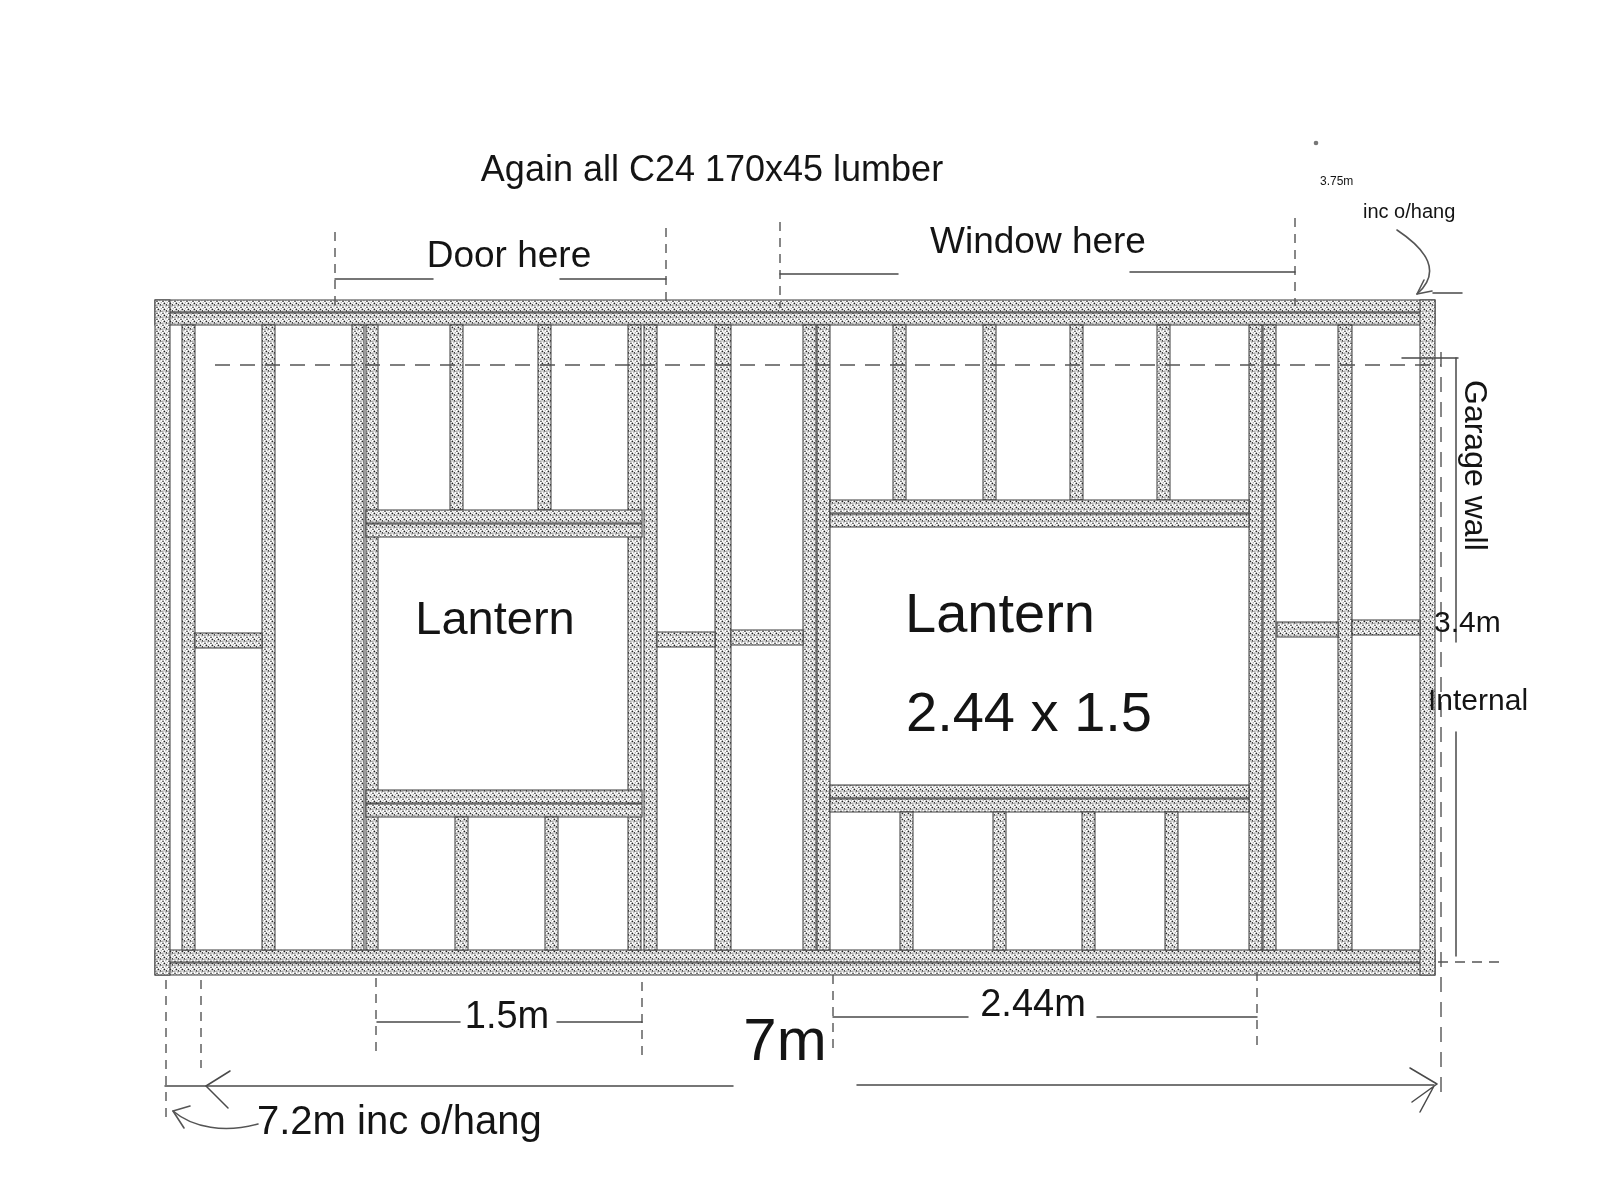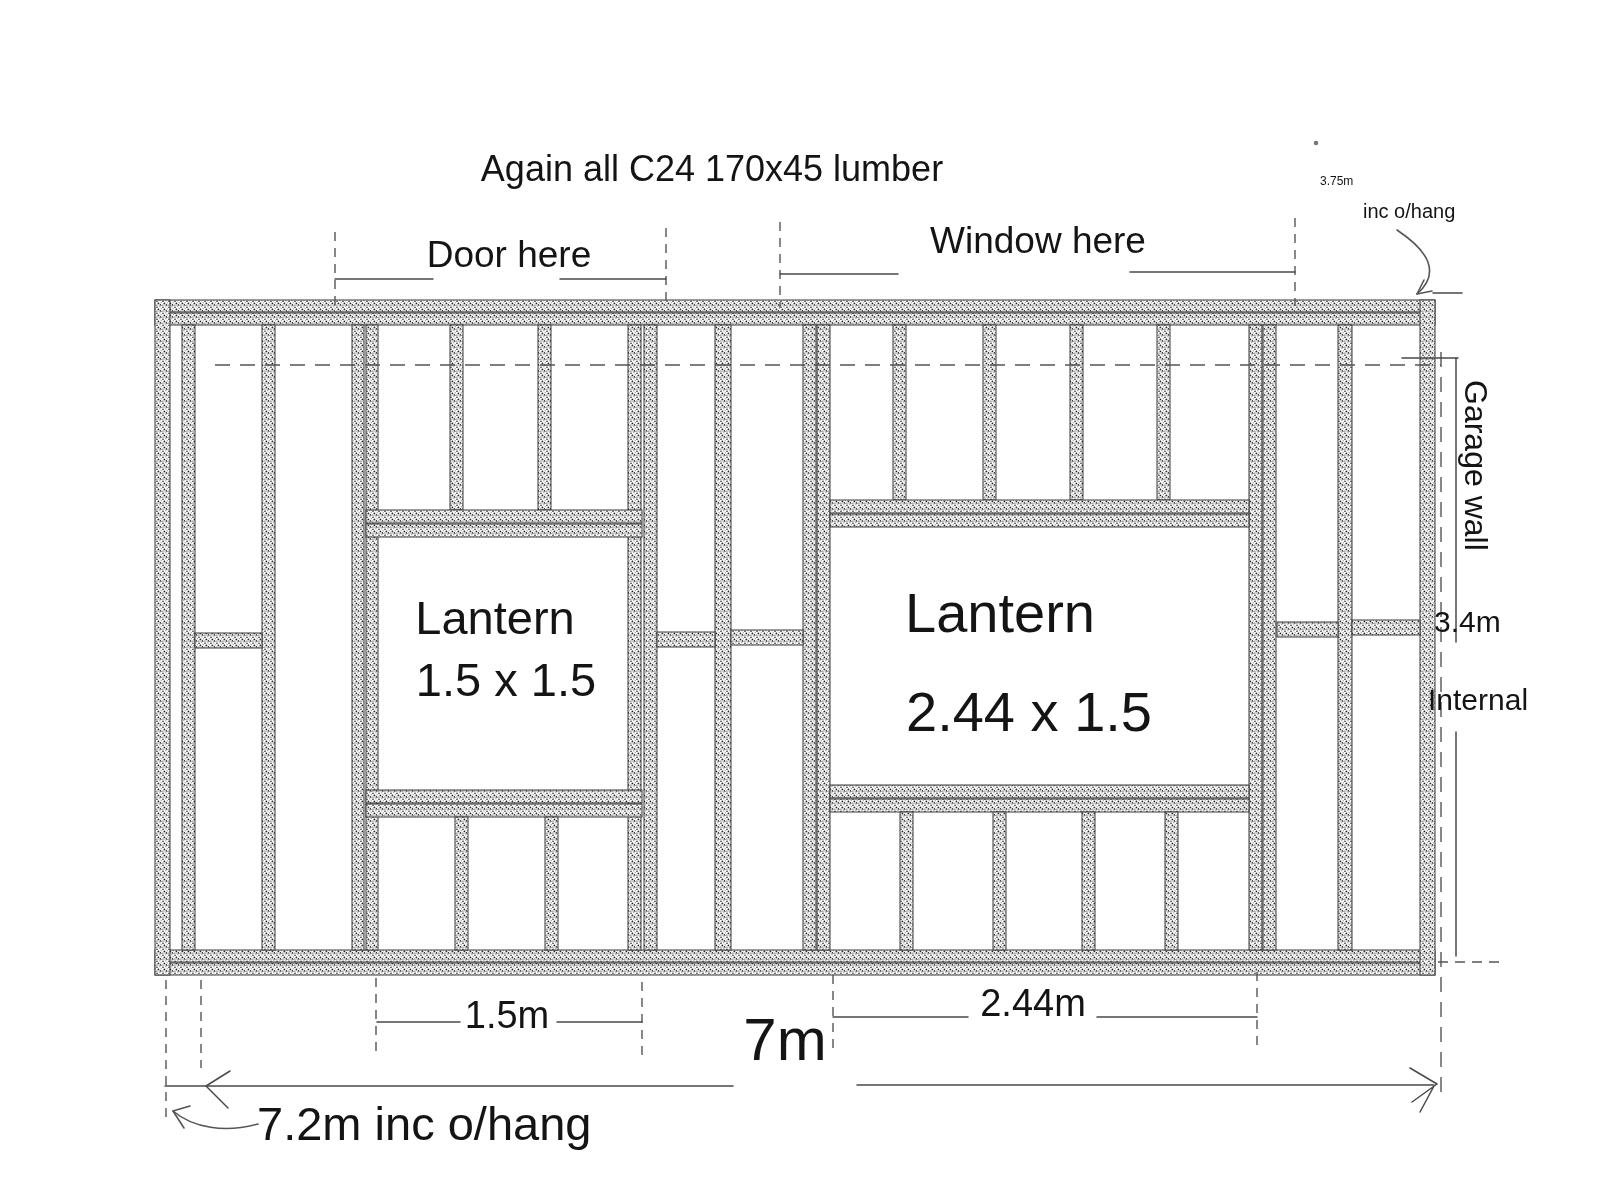--- a/index.html
+++ b/index.html
@@ -16,21 +16,21 @@
   .garage{left:1492px;top:380px;width:224px;font-size:32px;transform:rotate(90deg);transform-origin:0 0;}
   .int1{left:1434px;top:606px;font-size:30px;}
   .int2{left:1428px;top:684px;font-size:30px;}
   .l1name{left:375px;top:593px;width:240px;font-size:47px;}
   .l1size{left:374px;top:655px;width:264px;font-size:47px;}
   .l2name{left:880px;top:584px;width:240px;font-size:56px;}
   .l2size{left:900px;top:683px;width:258px;font-size:56px;}
   .d15{left:432px;top:996px;width:150px;font-size:38px;}
   .d244{left:958px;top:984px;width:150px;font-size:38px;}
   .d7{left:729px;top:1008px;width:112px;font-size:60px;}
-  .d72{left:257px;top:1099px;font-size:47px;}
+  .d72{left:257px;top:1099px;font-size:40px;}
 </style>
 </head>
 <body>
 
 <div class="canvas">
 
   <svg width="1600" height="1199" viewBox="0 0 1600 1199">
     <defs>
       <pattern id="lum" width="6" height="6" patternUnits="userSpaceOnUse">
         <rect width="6" height="6" fill="#ffffff"></rect>
@@ -152,21 +152,20 @@
 
   <div class="lbl title ctr">Again all C24 170x45 lumber</div>
   <div class="lbl door ctr">Door here</div>
   <div class="lbl window ctr">Window here</div>
   <div class="lbl oh1">3.75m</div>
   <div class="lbl oh2">inc o/hang</div>
   <div class="lbl garage">Garage wall</div>
   <div class="lbl int1">3.4m</div>
   <div class="lbl int2">Internal</div>
   <div class="lbl l1name ctr">Lantern</div>
-  <div class="lbl l1size ctr">1.5 x 1.5</div>
   <div class="lbl l2name ctr">Lantern</div>
   <div class="lbl l2size ctr">2.44 x 1.5</div>
   <div class="lbl d15 ctr">1.5m</div>
   <div class="lbl d244 ctr">2.44m</div>
   <div class="lbl d7 ctr">7m</div>
   <div class="lbl d72">7.2m inc o/hang</div>
 
 </div>
 
 </body></html>

